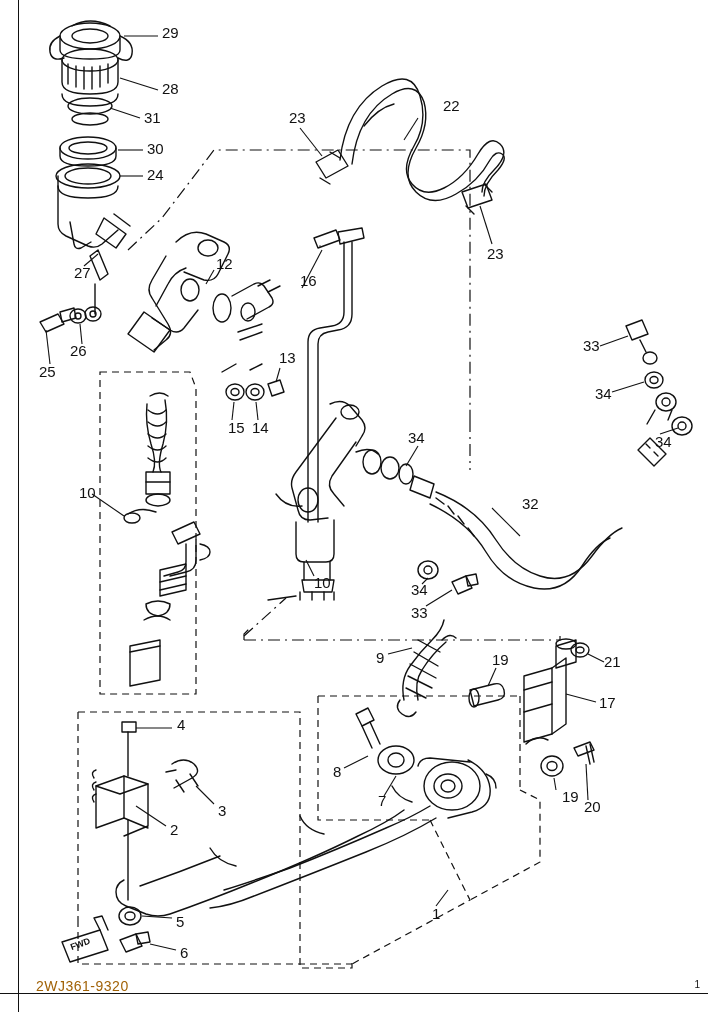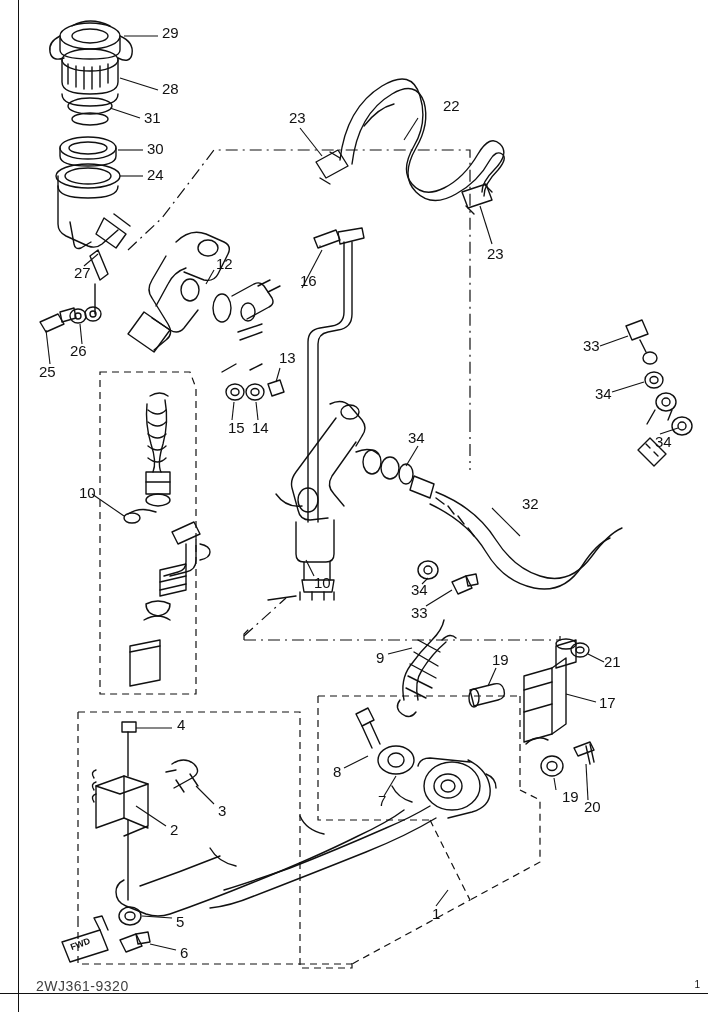--- a/index.html
+++ b/index.html
@@ -32,21 +32,21 @@
     white-space: nowrap;
     line-height: 1;
   }
   #part-number {
     position: absolute;
     left: 36px;
     top: 978px;
     font-family: "Liberation Sans", sans-serif;
     font-size: 14px;
     letter-spacing: 0.5px;
-    color: #404040;
+    color: #a16207;
   }
   #corner-mark {
     position: absolute;
     right: 8px;
     bottom: 22px;
     font-size: 10px;
     color: #111111;
   }
   #frame-line-bottom {
     position: absolute;

